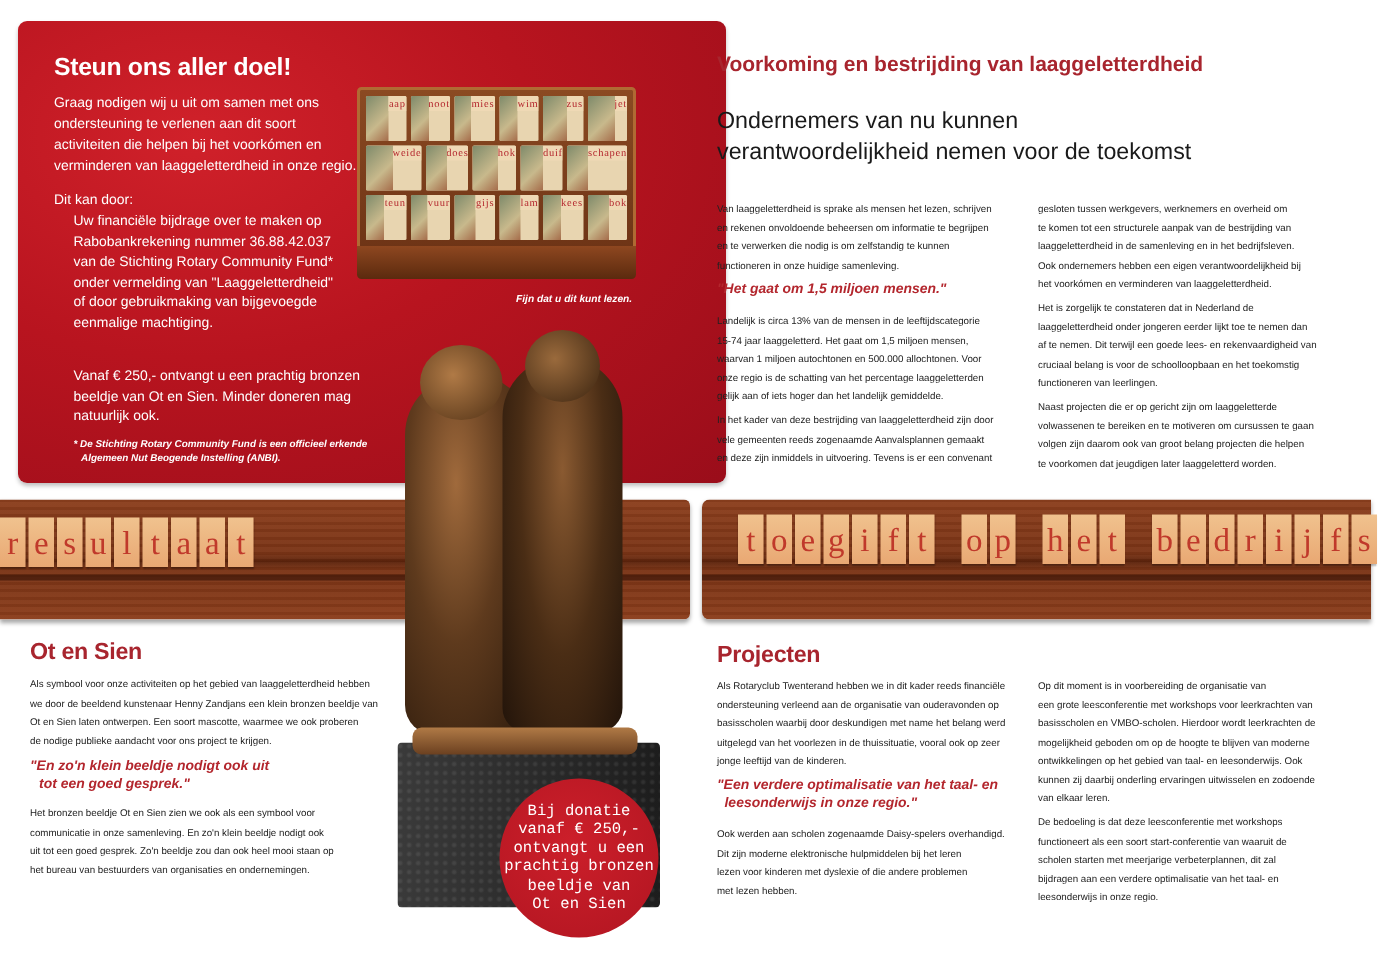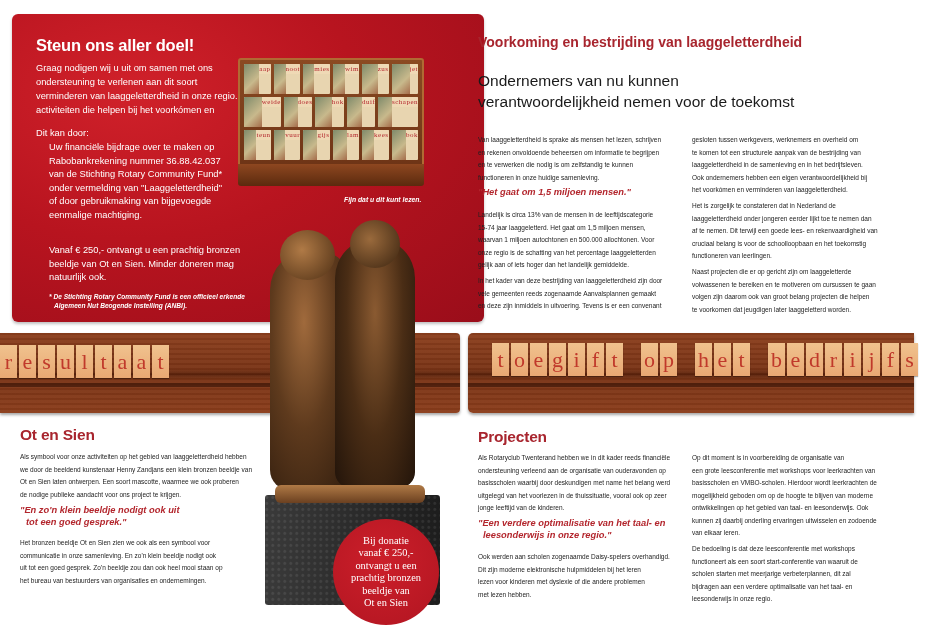--- a/index.html
+++ b/index.html
@@ -123,21 +123,21 @@
         radial-gradient(circle at 30% 40%, rgba(255,255,255,0.08) 0 1px, transparent 2px) 0 0/6px 6px,
         linear-gradient(90deg, #3a3a3a 0%, #2a2a2a 55%, #1d1d1d 100%);
       border-radius: 3px;
     }
 
     .donation-badge {
       position: absolute; left: 333px; top: 519px; width: 106px; height: 106px;
       background: radial-gradient(circle at 45% 40%, #cc1f2a, #b11521);
       border-radius: 50%;
       display: flex; flex-direction: column; align-items: center; justify-content: center;
-      color: #ffffff; font-family: Liberation Serif, serif; font-size: 10.4px; line-height: 12.5px;
+      color: #ffffff; font-family: Liberation Mono, monospace; font-size: 10.4px; line-height: 12.5px;
       text-align: center;
     }
 
     
     .h-red {
       position: absolute; color: #a8252e; font-weight: bold; font-size: 15.5px; letter-spacing: -0.2px;
     }
     .body-text { position: absolute; font-size: 6.5px; line-height: 12.5px; color: #222; }
     .body-text span { display: block; white-space: nowrap; }
     .quote {
@@ -152,22 +152,22 @@
     .rp-title span { display: block; white-space: nowrap; }
   </style>
 </head>
 <body>
 
 <div class="red-panel">
   <div class="red-title">Steun ons aller doel!</div>
   <div class="red-intro">
     <span class="red-intro-line">Graag nodigen wij u uit om samen met ons</span>
     <span class="red-intro-line">ondersteuning te verlenen aan dit soort</span>
+    <span class="red-intro-line">activiteiten die helpen bij het voorkómen en</span>
     <span class="red-intro-line">verminderen van laaggeletterdheid in onze regio.</span>
-    <span class="red-intro-line">activiteiten die helpen bij het voorkómen en</span>
   </div>
   <div class="red-dit">Dit kan door:</div>
   <div class="red-bank">
     <span>Uw financiële bijdrage over te maken op</span>
     <span>Rabobankrekening nummer 36.88.42.037</span>
     <span>van de Stichting Rotary Community Fund*</span>
     <span>onder vermelding van "Laaggeletterdheid"</span>
     <span>of door gebruikmaking van bijgevoegde</span>
     <span>eenmalige machtiging.</span>
   </div>

